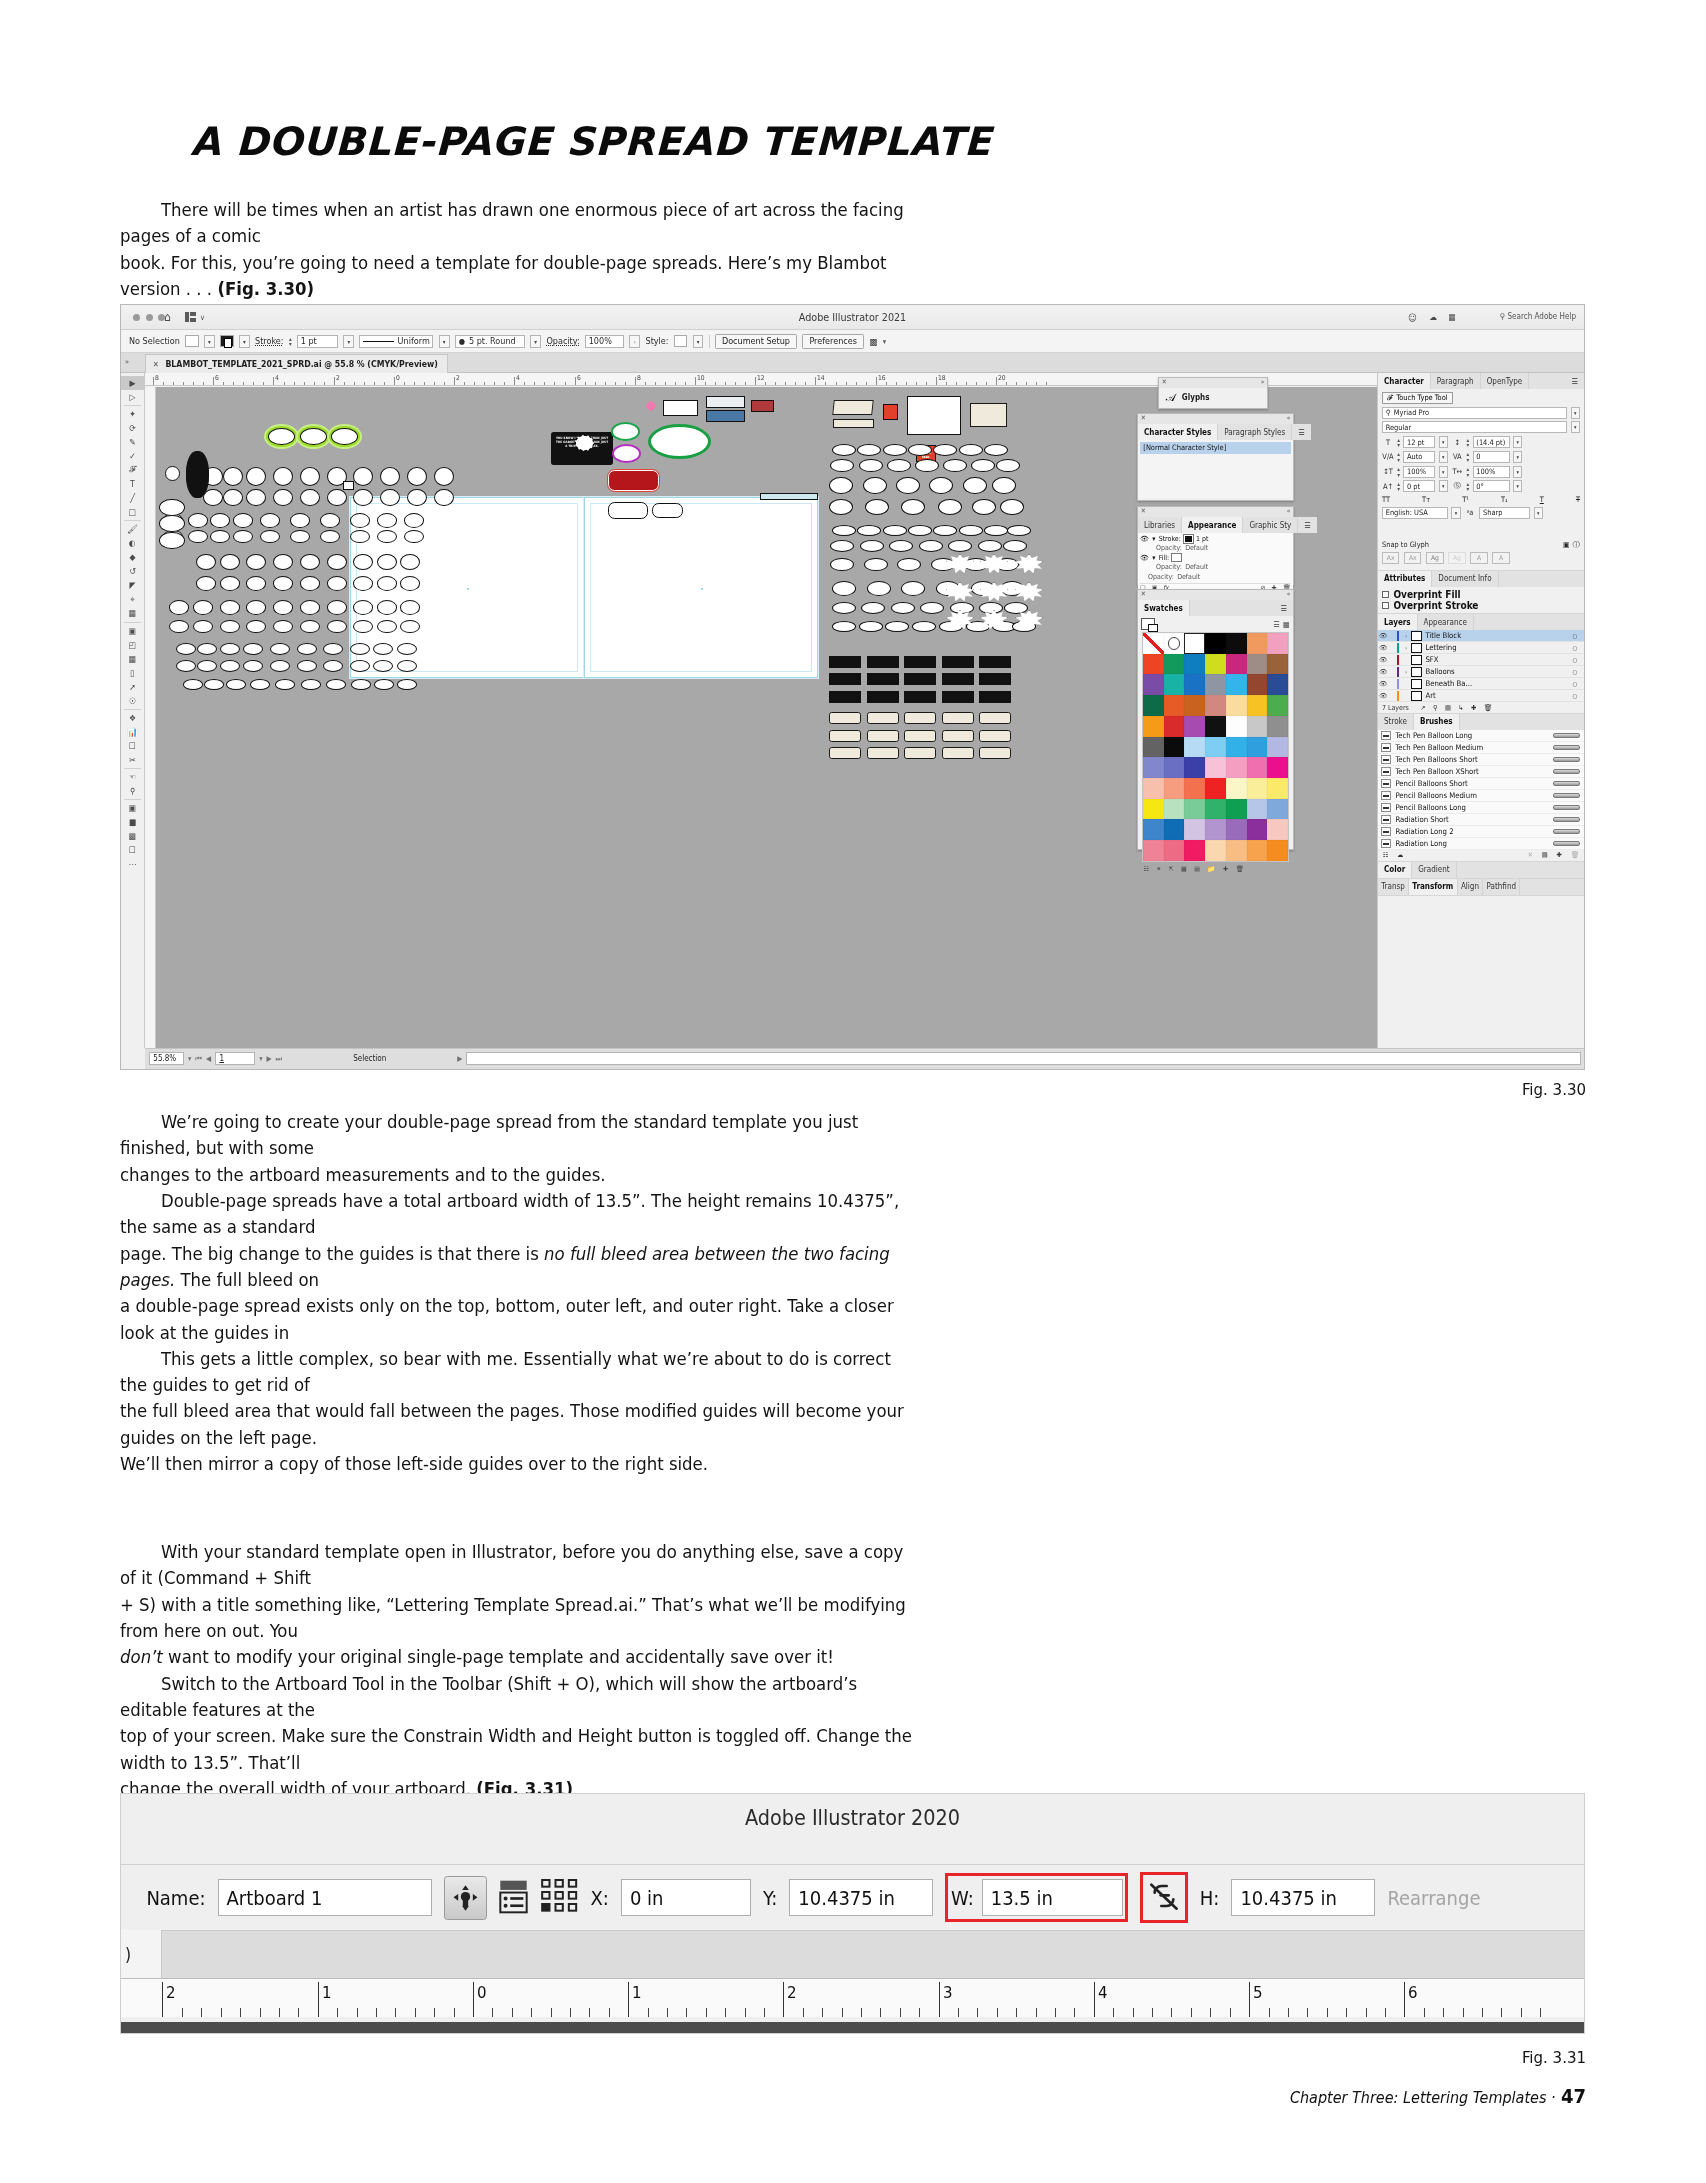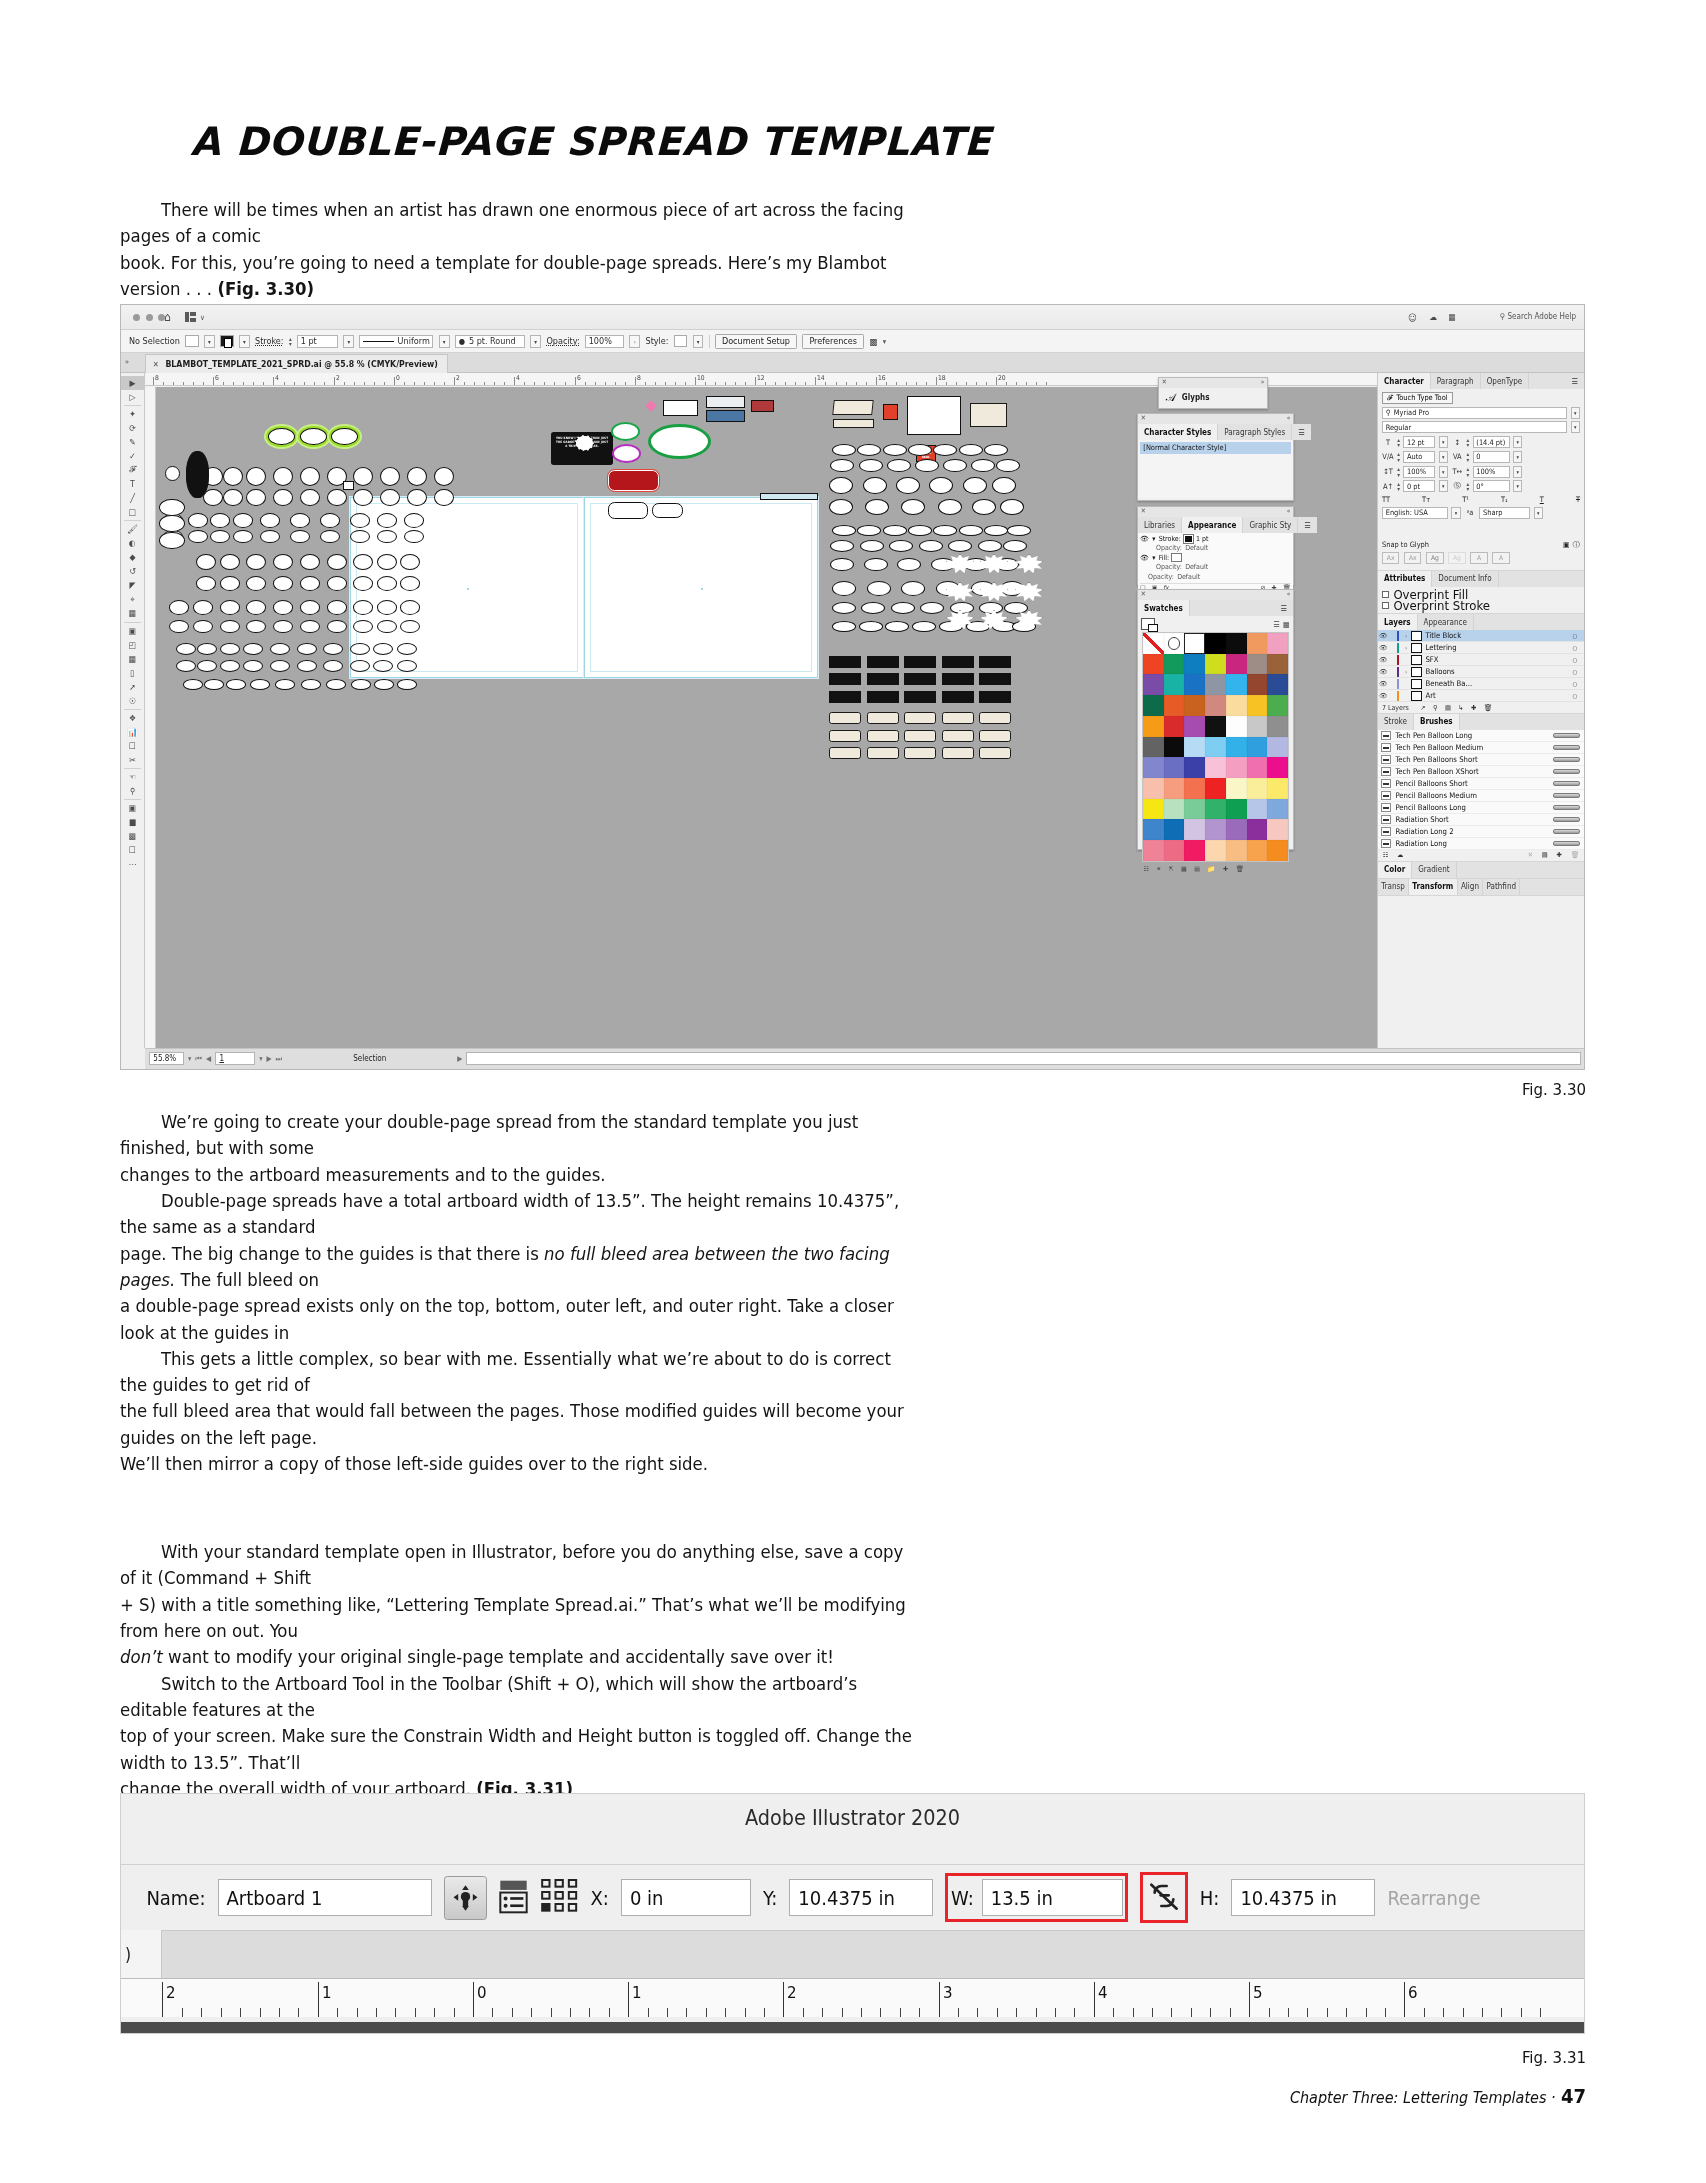--- a/index.html
+++ b/index.html
@@ -275,20 +275,21 @@
       <span class="traffic" style="left:12px;"></span>
       <span class="traffic" style="left:25px;"></span>
       <span class="traffic" style="left:37px;"></span>
       <span class="home-glyph">⌂</span>
       <span class="arrange-icon">
         <i style="left:0;top:0;width:4px;height:9.4px;"></i>
         <i style="left:5.4px;top:0;width:5.4px;height:4px;"></i>
         <i style="left:5.4px;top:5.4px;width:5.4px;height:4px;"></i>
       </span>
       <span class="chev" style="position:absolute;left:79px;top:8px;">∨</span>
+      <span class="ai-apptitle">Adobe Illustrator 2021</span>
       <span style="position:absolute;right:167px;top:6.7px;font-size:9.4px;color:#4a4a4a;">☺</span>
       <span style="position:absolute;right:147px;top:6.7px;font-size:8.7px;color:#4a4a4a;">☁</span>
       <span style="position:absolute;right:128px;top:6.7px;font-size:8.7px;color:#4a4a4a;">▦</span>
       <span style="position:absolute;right:8px;top:6.7px;font-size:8px;color:#555;">
         <span>⚲</span>
         <span>Search Adobe Help</span>
       </span>
     </div>
 
     <div class="ai-controlbar">
@@ -1043,21 +1044,21 @@
             <span style="border:0.7px solid #bbb;background:#f2f2f2;width:17.4px;height:12px;font-size:6.7px;color:#999;display:flex;align-items:center;justify-content:center;">A</span>
           </div>
         </div>
       </div>
 
       <div class="pnl">
         <div class="pnl-tabs">
           <span class="pnl-tab active">Attributes</span>
           <span class="pnl-tab">Document Info</span>
         </div>
-        <div class="pnl-body" style="font-size:13px;color:#111;">
+        <div class="pnl-body" style="font-size:10px;color:#111;font-weight:bold;">
           <div style="display:flex;align-items:center;gap:4px;height:10.7px;">
             <span style="width:7.4px;height:7.4px;border:0.7px solid #666;background:#fff;"></span>
             <span>Overprint Fill</span>
           </div>
           <div style="display:flex;align-items:center;gap:4px;height:10.7px;">
             <span style="width:7.4px;height:7.4px;border:0.7px solid #666;background:#fff;"></span>
             <span>Overprint Stroke</span>
           </div>
         </div>
       </div>

